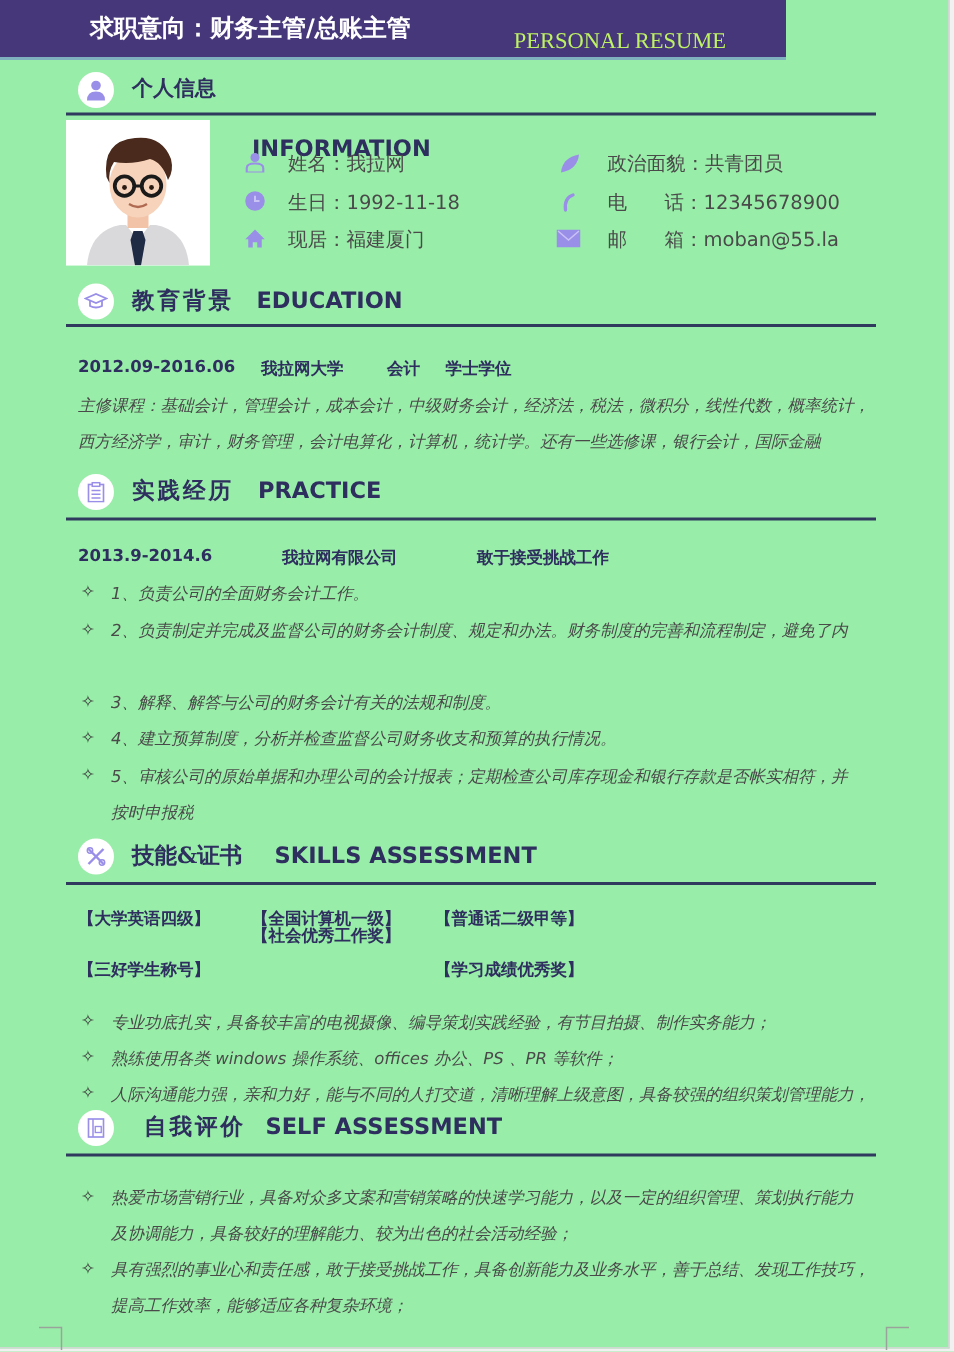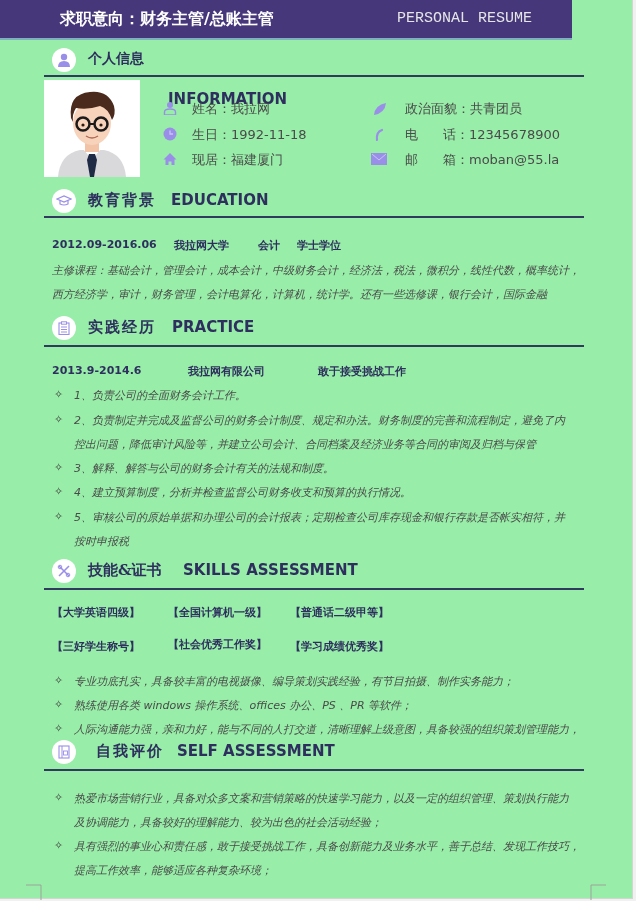--- a/index.html
+++ b/index.html
@@ -6,29 +6,29 @@
   body {
     width:636px; height:901px; position:relative; overflow:hidden;
     background:#f1f1f1;
     font-family:"DejaVu Sans", "Liberation Sans", sans-serif;
   }
   .page {
     position:absolute; left:0; top:0; width:632px; height:898px;
     background:#98eda8; border-right:1px solid #cfd8d0; border-bottom:1px solid #cfd8d0;
   }
   .topbar {
-    position:absolute; left:0; top:0; width:572px; height:38px;
+    position:absolute; left:0; top:0; width:524px; height:38px;
     background:#46367a; border-bottom:2px solid #7fb0c0;
   }
   .topbar .title {
     position:absolute; left:60px; top:9px; color:#fff; font-size:16px; font-weight:bold;
   }
   .topbar .eng {
-    position:absolute; right:40px; top:10px; color:#e5e5e5; font-size:15px;
-    font-family:Liberation Mono, monospace;
+    position:absolute; right:40px; top:20px; color:#bef264; font-size:15px;
+    font-family:Liberation Serif, serif;
   }
   .sec-head { position:absolute; left:52px; height:26px; }
   .sec-head .ico {
     position:absolute; left:0; top:0; width:24px; height:24px; border-radius:50%;
     background:#fff; display:flex; align-items:center; justify-content:center;
   }
   .sec-head .cn {
     position:absolute; left:36px; top:2px; font-size:15px; font-weight:bold; color:#2e2f5e;
     font-family:"DejaVu Serif", "Liberation Serif", serif; letter-spacing:2px; white-space:nowrap;
   }
@@ -159,21 +159,20 @@
 
   <span class="bold-line" style="top:364px;">2013.9-2014.6</span>
   <span class="bold-line" style="left:188px;top:364px;">我拉网有限公司</span>
   <span class="bold-line" style="left:318px;top:364px;">敢于接受挑战工作</span>
 
   <span class="bullet" style="left:54px;top:388px;">✧</span>
   <span class="txt" style="left:74px;top:388px;">1、负责公司的全面财务会计工作。</span>
 
   <span class="bullet" style="left:54px;top:413px;">✧</span>
   <span class="txt" style="left:74px;top:413px;">2、负责制定并完成及监督公司的财务会计制度、规定和办法。财务制度的完善和流程制定，避免了内</span>
-  <span class="txt" style="left:74px;top:437px;">控出问题，降低审计风险等，并建立公司会计、合同档案及经济业务等合同的审阅及归档与保管</span>
 
   <span class="bullet" style="left:54px;top:461px;">✧</span>
   <span class="txt" style="left:74px;top:461px;">3、解释、解答与公司的财务会计有关的法规和制度。</span>
 
   <span class="bullet" style="left:54px;top:485px;">✧</span>
   <span class="txt" style="left:74px;top:485px;">4、建立预算制度，分析并检查监督公司财务收支和预算的执行情况。</span>
 
   <span class="bullet" style="left:54px;top:510px;">✧</span>
   <span class="txt" style="left:74px;top:510px;">5、审核公司的原始单据和办理公司的会计报表；定期检查公司库存现金和银行存款是否帐实相符，并</span>
   <span class="txt" style="left:74px;top:534px;">按时申报税</span>
@@ -189,21 +188,21 @@
     </span>
     <span class="cn" style="letter-spacing:0;">技能&amp;证书</span>
     <span class="en" style="left:131px;">SKILLS ASSESSMENT</span>
   </div>
   <div class="rule" style="top:588px;"></div>
 
   <span class="cert" style="left:52px;top:605px;">【大学英语四级】</span>
   <span class="cert" style="left:168px;top:605px;">【全国计算机一级】</span>
   <span class="cert" style="left:290px;top:605px;">【普通话二级甲等】</span>
   <span class="cert" style="left:52px;top:639px;">【三好学生称号】</span>
-  <span class="cert" style="left:168px;top:637px;">【社会优秀工作奖】</span>
+  <span class="cert" style="left:168px;top:616px;">【社会优秀工作奖】</span>
   <span class="cert" style="left:290px;top:639px;">【学习成绩优秀奖】</span>
 
   <span class="bullet" style="left:54px;top:674px;">✧</span>
   <span class="txt" style="left:74px;top:674px;">专业功底扎实，具备较丰富的电视摄像、编导策划实践经验，有节目拍摄、制作实务能力；</span>
   <span class="bullet" style="left:54px;top:698px;">✧</span>
   <span class="txt" style="left:74px;top:698px;">熟练使用各类 windows 操作系统、offices 办公、PS 、PR 等软件；</span>
   <span class="bullet" style="left:54px;top:722px;">✧</span>
   <span class="txt" style="left:74px;top:722px;">人际沟通能力强，亲和力好，能与不同的人打交道，清晰理解上级意图，具备较强的组织策划管理能力，</span>
 
   <div class="sec-head" style="top:740px;">

